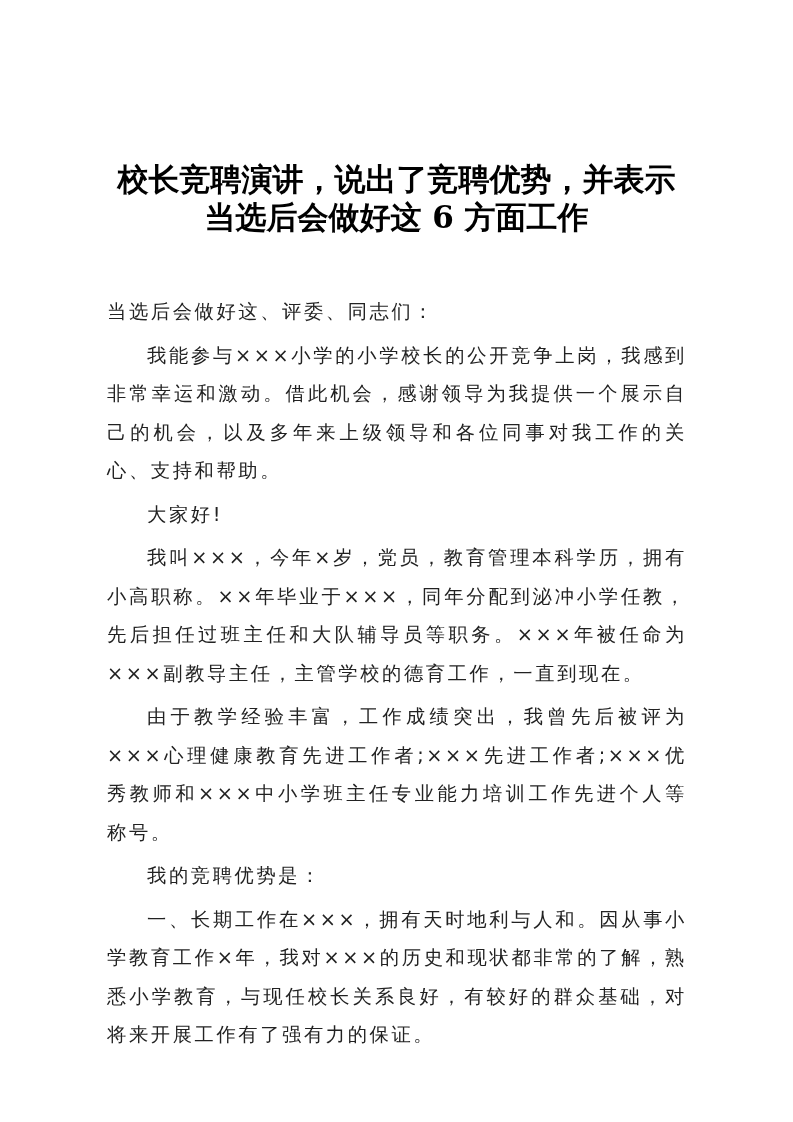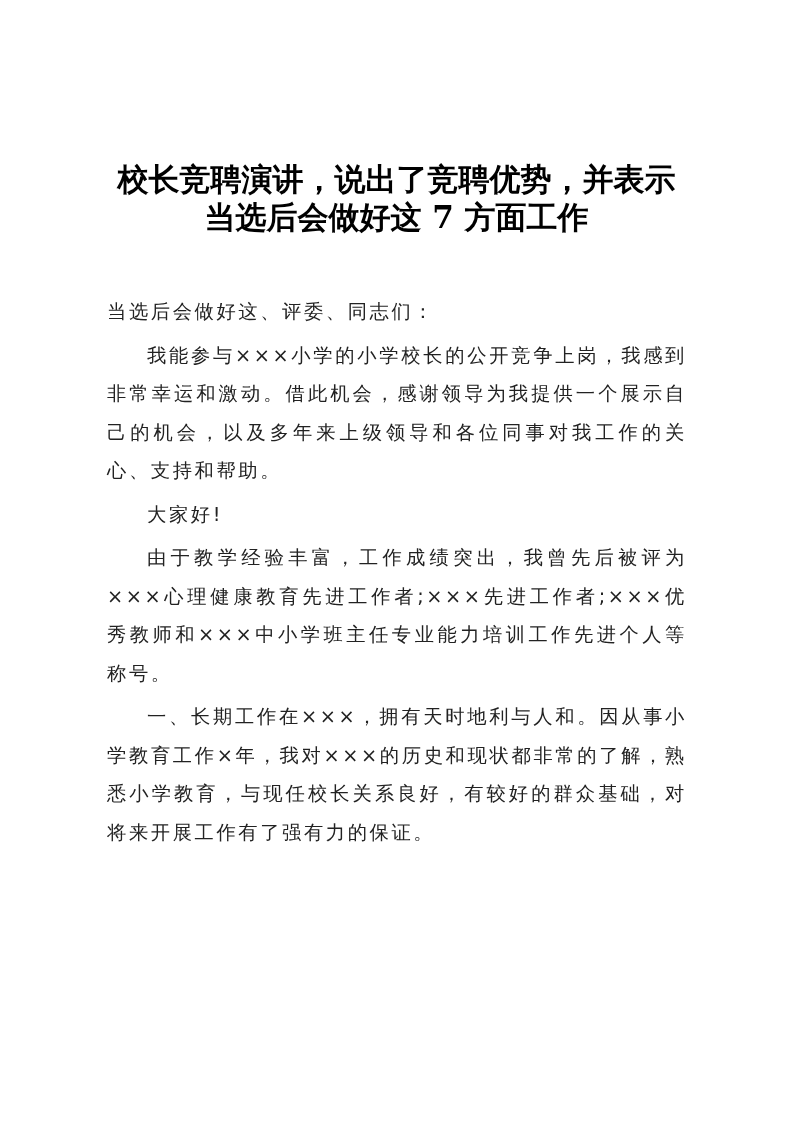--- a/index.html
+++ b/index.html
@@ -54,24 +54,26 @@
     .para.indent { text-indent: 40px; }
     .para.gap-after { margin-bottom: 5px; }
   </style>
 </head>
 <body>
 
 <div class="page">
 
   <h1 class="title">
     <span class="line">校长竞聘演讲，说出了竞聘优势，并表示</span>
-    <span class="line">当选后会做好这 7 方面工作</span>
+    <span class="line">当选后会做好这 6 方面工作</span>
   </h1>
 
   <div class="body-text">
     <p class="para gap-after">当选后会做好这、评委、同志们：</p>
     <p class="para indent gap-after">我能参与×××小学的小学校长的公开竞争上岗，我感到非常幸运和激动。借此机会，感谢领导为我提供一个展示自己的机会，以及多年来上级领导和各位同事对我工作的关心、支持和帮助。</p>
     <p class="para indent gap-after">大家好!</p>
+    <p class="para indent gap-after">我叫×××，今年×岁，党员，教育管理本科学历，拥有小高职称。××年毕业于×××，同年分配到泌冲小学任教，先后担任过班主任和大队辅导员等职务。×××年被任命为×××副教导主任，主管学校的德育工作，一直到现在。</p>
     <p class="para indent gap-after">由于教学经验丰富，工作成绩突出，我曾先后被评为×××心理健康教育先进工作者;×××先进工作者;×××优秀教师和×××中小学班主任专业能力培训工作先进个人等称号。</p>
+    <p class="para indent gap-after">我的竞聘优势是：</p>
     <p class="para indent">一、长期工作在×××，拥有天时地利与人和。因从事小学教育工作×年，我对×××的历史和现状都非常的了解，熟悉小学教育，与现任校长关系良好，有较好的群众基础，对将来开展工作有了强有力的保证。</p>
   </div>
 
 </div>
 
 </body></html>

